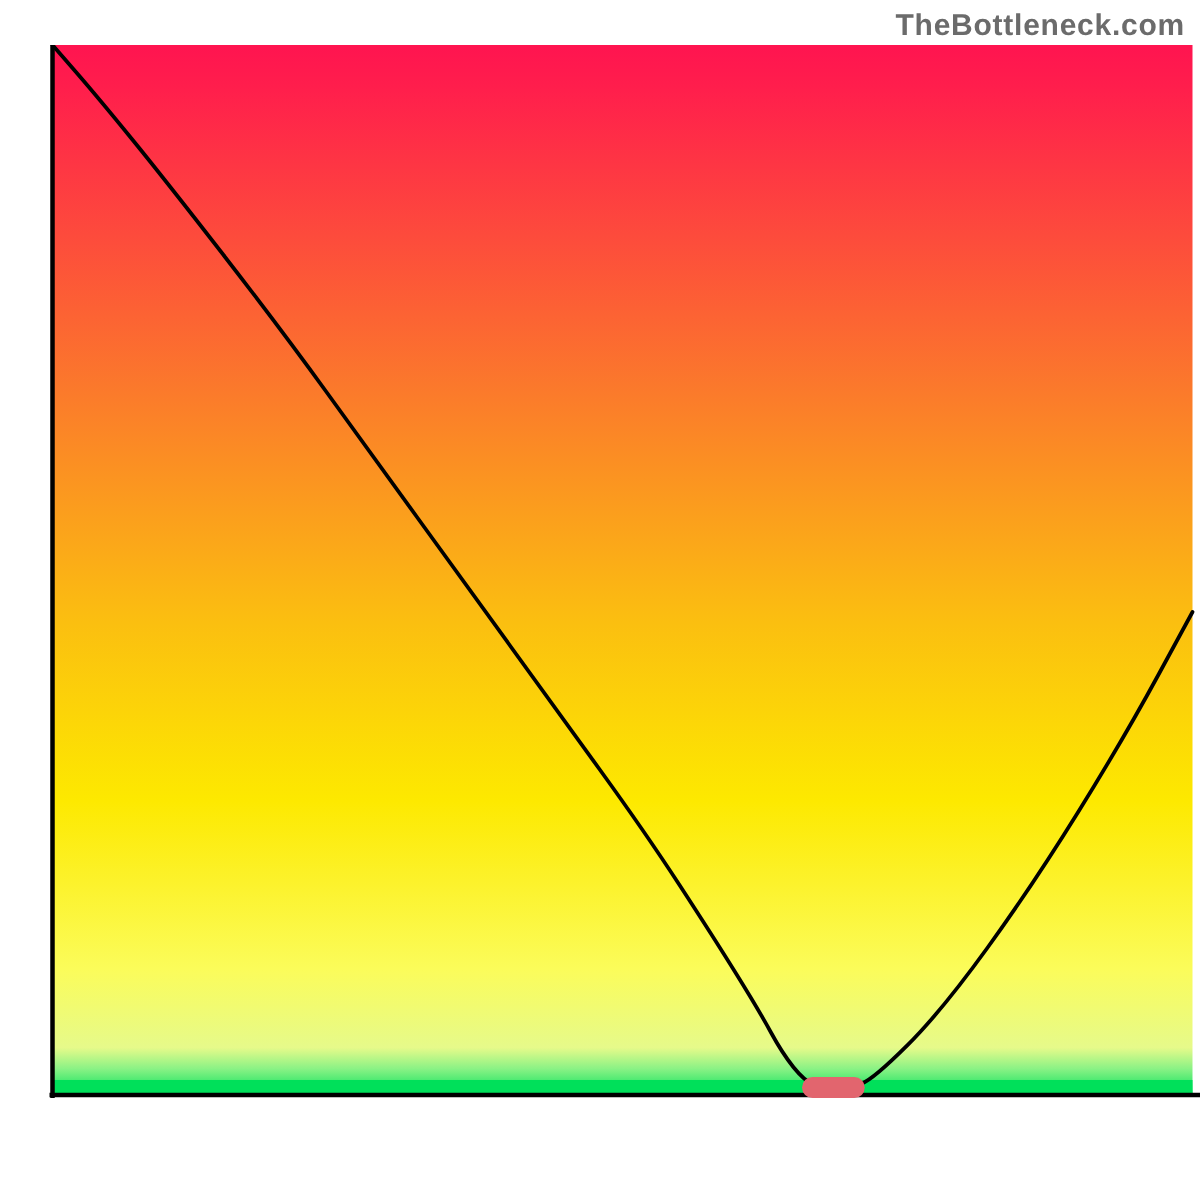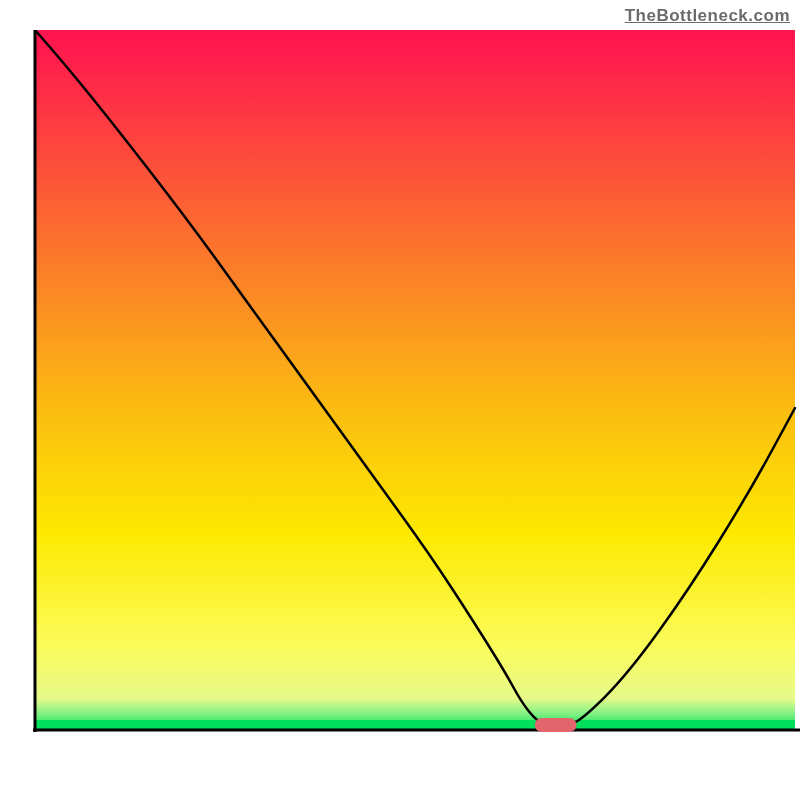--- a/index.html
+++ b/index.html
@@ -1,17 +1,17 @@
 <!DOCTYPE html>
 <html><head>
 <meta charset="utf-8">
 <style>
 html, body { margin: 0; padding: 0; width: 800px; height: 800px; overflow: hidden; font-family: Arial, Helvetica, sans-serif; }
 .frame { position: relative; width: 800px; height: 800px; background: #fff; }
-.watermark { position: absolute; top: 6px; right: 10px; color: #6b6b6b; font-weight: 700; font-size: 17px; letter-spacing: 0.5px; text-decoration: underline; }
+.watermark { position: absolute; top: 6px; right: 10px; color: #6b6b6b; font-weight: 700; font-size: 20px; letter-spacing: 0.5px; }
 .chart-stage { position: absolute; left: 30px; top: 30px; right: 0; bottom: 30px; background: #fff; }
 svg.plot { width: 100%; height: 100%; display: block; }
 .axis-line { stroke: #000; stroke-width: 3; fill: none; }
 .data-line { stroke: #000; stroke-width: 2.5; fill: none; stroke-linecap: round; stroke-linejoin: round; }
 .marker-pill { fill: #e2656e; }
 .floor-green { stop-color: #00e05a; }
 </style>
 </head>
 <body>
 <div class="frame">

